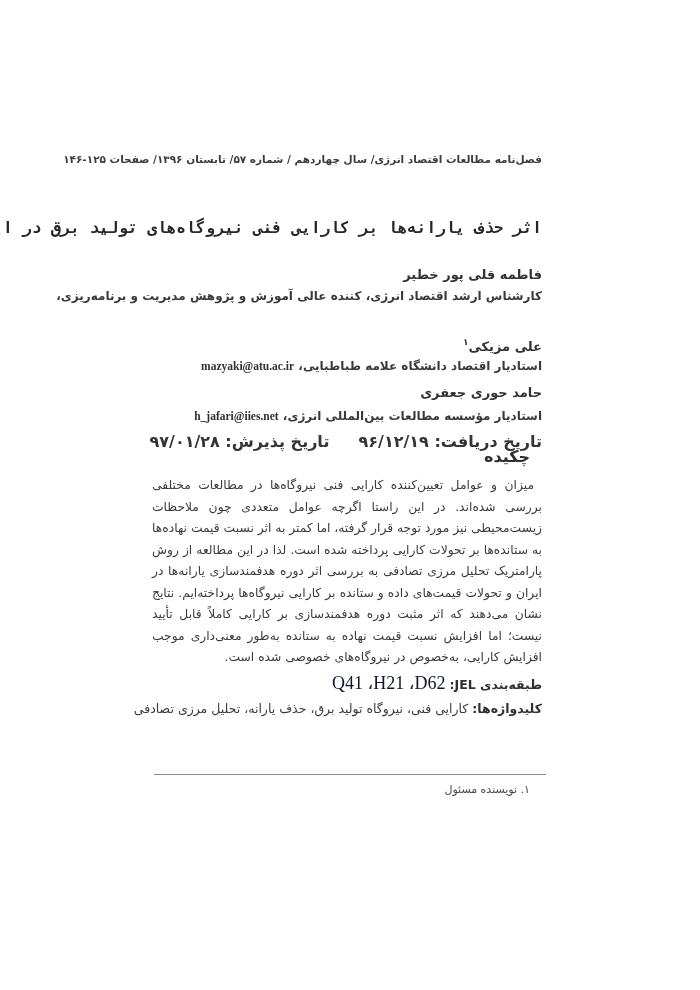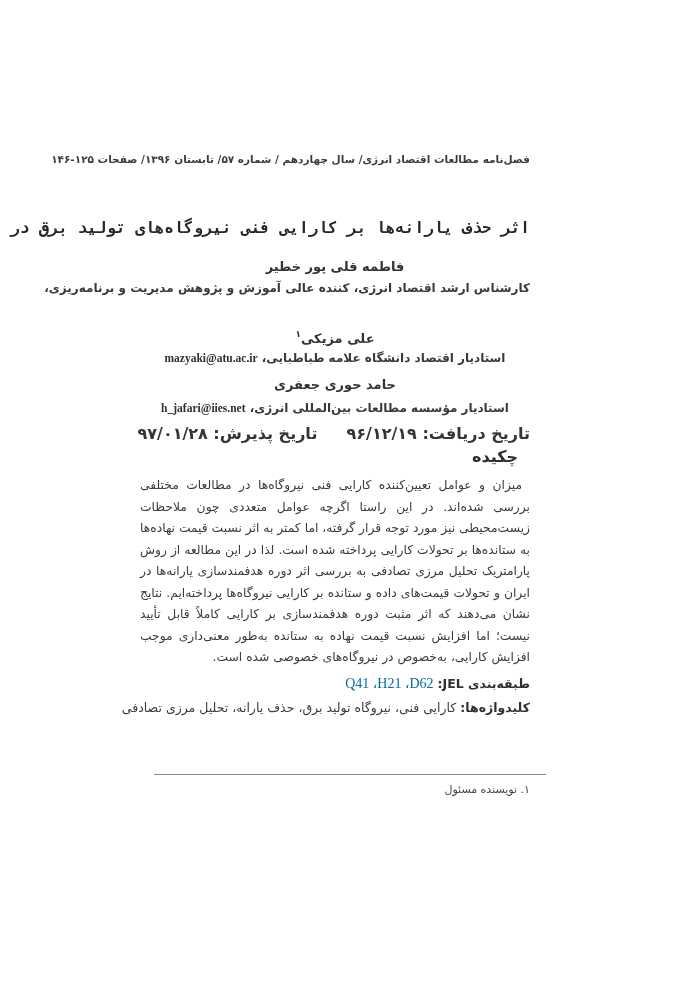--- a/index.html
+++ b/index.html
@@ -5,32 +5,32 @@
   html,body{margin:0;padding:0;background:#ffffff;}
   .page{
     position:relative;
     width:700px;height:990px;
     background:#ffffff;
     direction:rtl;
     font-family:"DejaVu Sans",sans-serif;
     color:#3b3b3b;
     overflow:hidden;
   }
-  .col{position:absolute;right:170px;width:390px;}
+  .col{position:absolute;right:158px;width:390px;}
   .journal-header{
     top:152px;
     font-size:10.5px;font-weight:700;line-height:15px;
     text-align:right;white-space:nowrap;color:#3c3c3c;
   }
   .paper-title{
     top:216px;
     text-align:center;white-space:nowrap;
     font-size:16px;font-weight:700;line-height:26px;color:#262626;
   }
-  .center-line{text-align:center;white-space:nowrap;}
+  .center-line{text-align:right;white-space:nowrap;margin-top:8px;}
   .author-name{font-size:13px;font-weight:700;color:#333;line-height:18px;}
   .author-affil{font-size:12px;font-weight:700;color:#3a3a3a;line-height:17px;}
   .email{
     font-family:"Liberation Serif",serif;
     font-weight:700;font-size:11.5px;color:#303030;
     direction:ltr;unicode-bidi:isolate;
   }
   .name1{top:258px;}
   .affil1{top:280px;}
   .email1{top:301px;}
@@ -45,21 +45,21 @@
   .abstract-heading{
     font-size:16px;font-weight:700;color:#2e2e2e;
     text-align:right;margin:0 12px 9px 0;line-height:18px;
   }
   .abstract-text{
     margin:0;font-size:12.3px;line-height:21.5px;
     text-align:justify;text-indent:8px;color:#3b3b3b;
   }
   .jel-line{margin-top:4px;font-size:12.5px;line-height:21px;text-align:right;}
   .jel-label{font-weight:700;color:#303030;}
-  .jel-codes{font-family:"Liberation Serif",serif;font-size:14px;color:#0369a1;}
+  .jel-codes{font-family:"Liberation Serif",serif;font-size:18px;color:#0f172a;}
   .keywords-line{margin-top:3px;font-size:12.5px;line-height:21px;text-align:center;white-space:nowrap;}
   .keywords-label{font-weight:700;color:#303030;}
   .footnote-rule{
     position:absolute;top:774px;right:154px;width:392px;height:0;
     border-top:1px solid #8a8a8a;
   }
   .footnote-text{
     position:absolute;top:782px;right:170px;
     font-size:11px;color:#474747;line-height:16px;
   }

